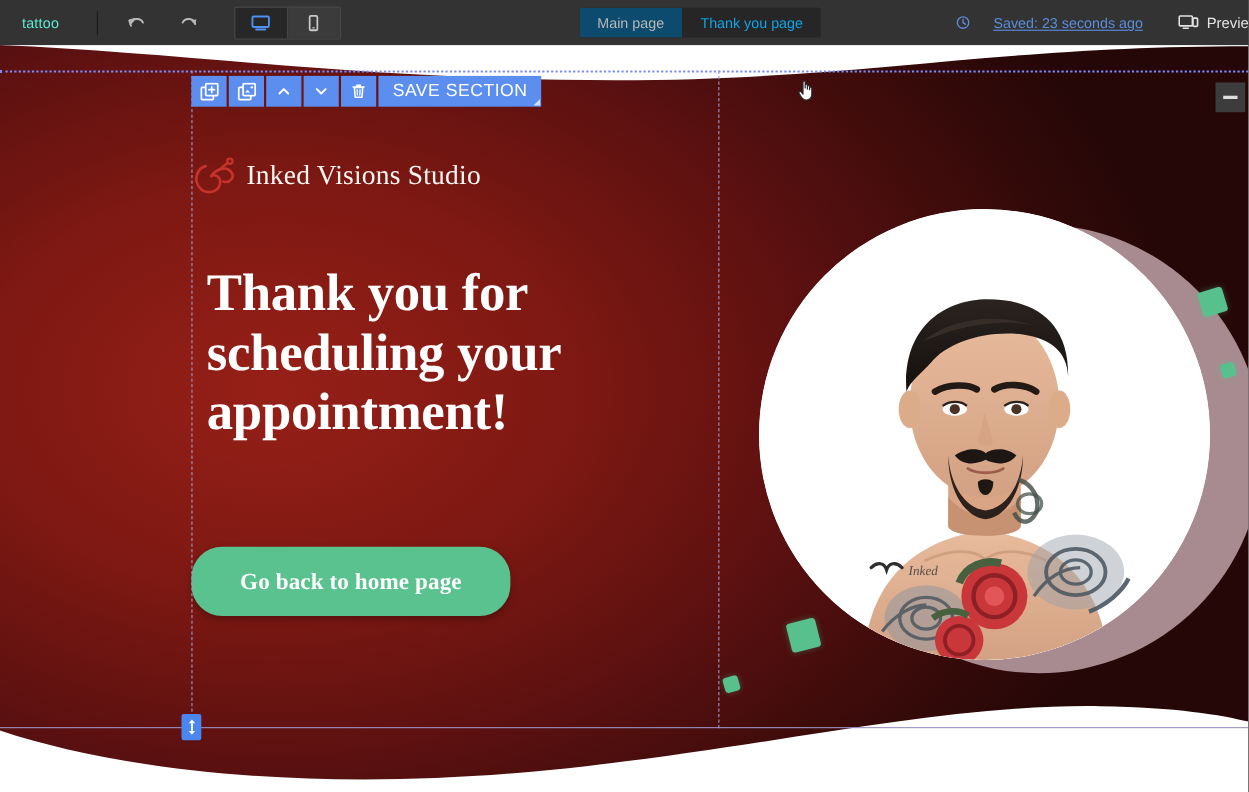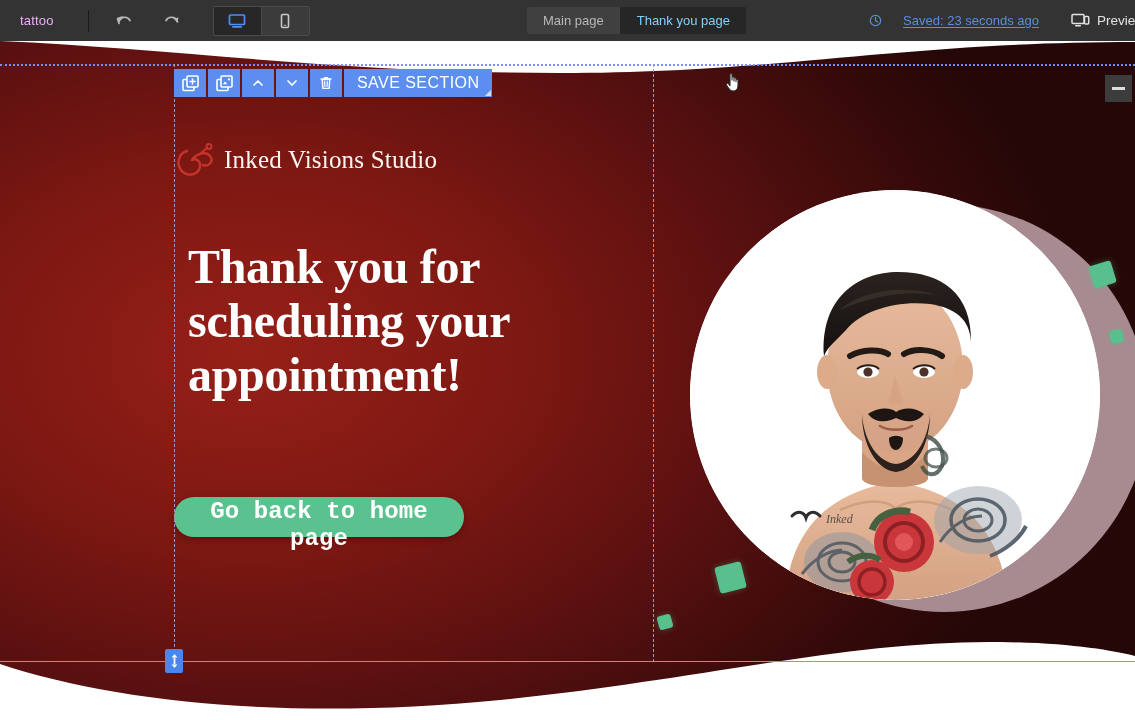--- a/index.html
+++ b/index.html
@@ -20,21 +20,21 @@
     position: absolute;
     top: 0; left: 0;
     width: 1135px;
     height: 41px;
     background: #333333;
     display: flex;
     align-items: center;
     z-index: 60;
   }
   .tb-project {
-    color: #f0abfc;
+    color: #5eead4;
     font-size: 13px;
     margin-left: 20px;
     letter-spacing: .2px;
   }
   .tb-sep {
     width: 1px;
     height: 22px;
     background: #1a1a1a;
     margin-left: 34px;
   }
@@ -76,26 +76,26 @@
     background: #2b2b2b;
     border-radius: 2px;
     overflow: hidden;
   }
   .pt-tab {
     padding: 0 16px;
     height: 27px;
     line-height: 27px;
     font-size: 13px;
     color: #b8b8b8;
-    background: #404040;
+    background: #0c4a6e;
     border-right: 1px solid #262626;
   }
   .pt-tab.active {
     background: #262626;
-    color: #7dd3fc;
+    color: #0ea5e9;
     border-right: none;
     text-align: center;
   }
 
   .tb-right {
     position: absolute;
     right: 0;
     top: 0;
     height: 41px;
     display: flex;
@@ -189,28 +189,28 @@
     margin: 0;
     color: #f7f1ef;
     font-family: "Liberation Serif", serif;
     font-size: 25px;
   }
   .cta-btn {
     position: absolute;
     left: 174px;
     top: 456px;
     width: 290px;
-    height: 40px;
+    height: 63px;
     border: none;
     border-radius: 28px;
     background: #5ac28f;
     color: #ffffff;
-    font-family: Liberation Mono, monospace;
+    font-family: Liberation Serif, serif;
     font-weight: bold;
-    font-size: 24px;
+    font-size: 21px;
     letter-spacing: .1px;
     box-shadow: 0 3px 7px rgba(0,0,0,.28);
     cursor: pointer;
   }
 
   
   .shadow-circle {
     position: absolute;
     left: 740px;
     top: 163px;

